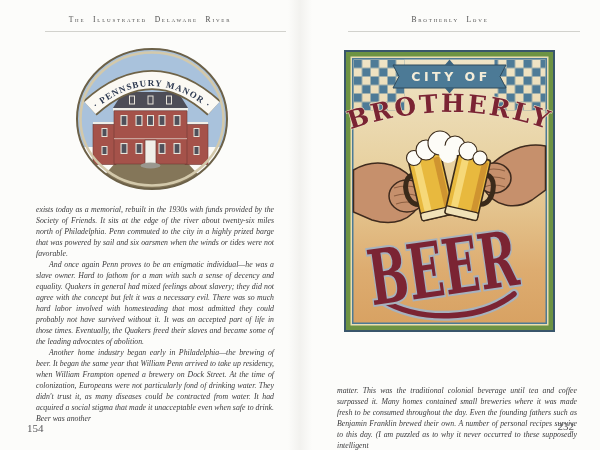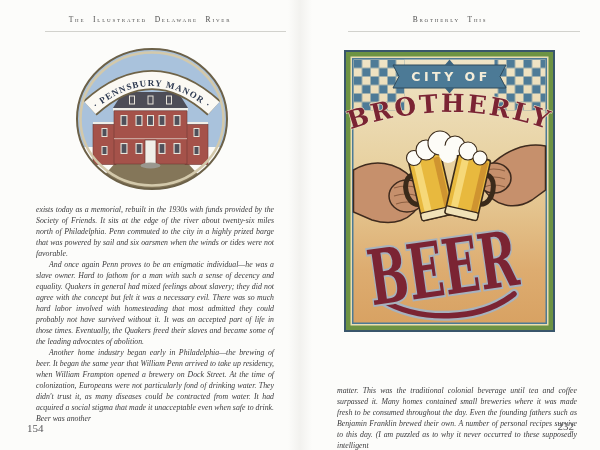--- a/index.html
+++ b/index.html
@@ -153,21 +153,21 @@
   <div class="body-text">
     <p>exists today as a memorial, rebuilt in the 1930s with funds provided by the Society of Friends. It sits at the edge of the river about twenty-six miles north of Philadelphia. Penn commuted to the city in a highly prized barge that was powered by sail and six oarsmen when the winds or tides were not favorable.</p>
     <p class="indent">And once again Penn proves to be an enigmatic individual—he was a slave owner. Hard to fathom for a man with such a sense of decency and equality. Quakers in general had mixed feelings about slavery; they did not agree with the concept but felt it was a necessary evil. There was so much hard labor involved with homesteading that most admitted they could probably not have survived without it. It was an accepted part of life in those times. Eventually, the Quakers freed their slaves and became some of the leading advocates of abolition.</p>
     <p class="indent">Another home industry began early in Philadelphia—the brewing of beer. It began the same year that William Penn arrived to take up residency, when William Frampton opened a brewery on Dock Street. At the time of colonization, Europeans were not particularly fond of drinking water. They didn't trust it, as many diseases could be contracted from water. It had acquired a social stigma that made it unacceptable even when safe to drink. Beer was another</p>
   </div>
 
   <div class="pagenum">154</div>
 </div>
 
 <div class="page" id="page-right">
-  <div class="page-header">Brotherly This</div>
+  <div class="page-header">Brotherly Love</div>
   <div class="header-rule"></div>
 
   <svg class="poster" width="211" height="282" viewBox="0 0 211 282">
     <defs>
       <linearGradient id="posterBg" x1="0" y1="0" x2="0" y2="1">
         <stop offset="0" stop-color="#efe4c6"></stop>
         <stop offset="0.45" stop-color="#e7cf9c"></stop>
         <stop offset="0.8" stop-color="#ddac70"></stop>
         <stop offset="1" stop-color="#d8a263"></stop>
       </linearGradient>

